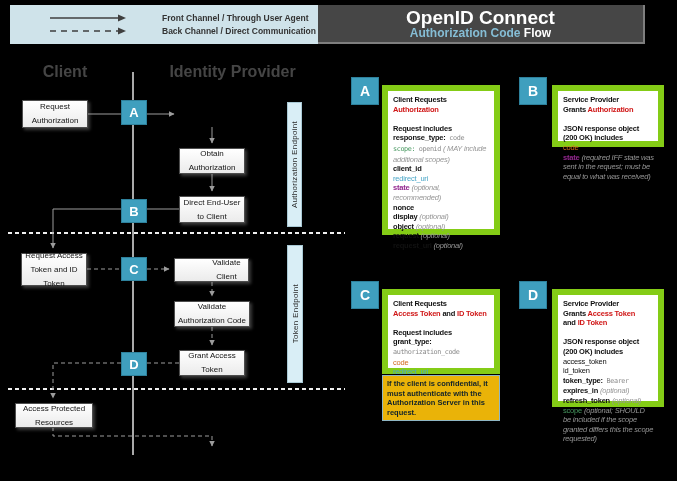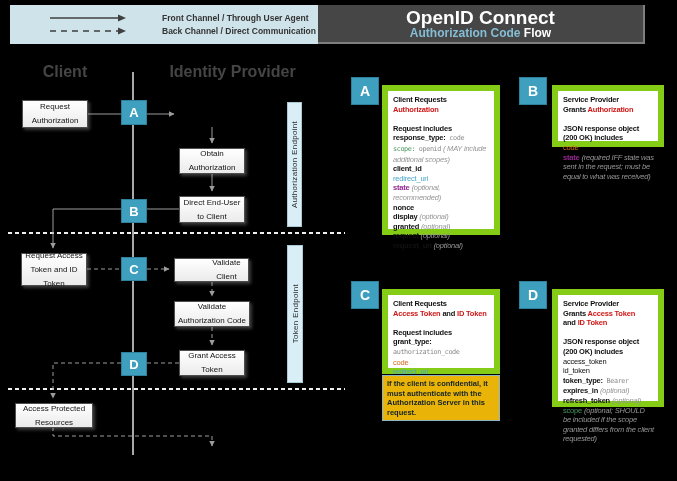--- a/index.html
+++ b/index.html
@@ -135,21 +135,21 @@
       <div class="pline"><span class="s-rb">Authorization</span></div>
       <div class="pline">&nbsp;</div>
       <div class="pline"><span class="s-b">Request includes</span></div>
       <div class="pline"><span class="s-b">response_type:</span><span class="s-m"> code</span></div>
       <div class="pline"><span class="s-gm">scope:</span><span class="s-m"> openid</span><span class="s-gi"> ( MAY include additional scopes)</span></div>
       <div class="pline"><span class="s-b">client_id</span></div>
       <div class="pline"><span class="s-t">redirect_uri</span></div>
       <div class="pline"><span class="s-p">state</span><span class="s-gi"> (optional, recommended)</span></div>
       <div class="pline"><span class="s-b">nonce</span></div>
       <div class="pline"><span class="s-b">display</span><span class="s-gi"> (optional)</span></div>
-      <div class="pline"><span class="s-b">granted</span><span class="s-gi"> (optional)</span></div>
+      <div class="pline"><span class="s-b">object</span><span class="s-gi"> (optional)</span></div>
       <div class="pline"><span class="s-b">request</span><span class="s-gi"> (optional)</span></div>
       <div class="pline"><span class="s-b">request_uri</span><span class="s-gi"> (optional)</span></div>
     </div>
 
   <div class="pmarker" style="left:519px; top:77px;">B</div>
   <div class="panel-box" style="left:552px; top:85px; width:112px; height:62px;">
       <div class="pline"><span class="s-b">Service Provider</span></div>
       <div class="pline"><span class="s-b">Grants </span><span class="s-rb">Authorization</span></div>
       <div class="pline">&nbsp;</div>
       <div class="pline"><span class="s-b">JSON response object (200 OK) includes</span></div>
@@ -175,16 +175,16 @@
       <div class="pline"><span class="s-b">Service Provider</span></div>
       <div class="pline"><span class="s-b">Grants </span><span class="s-rb">Access Token</span></div>
       <div class="pline"><span class="s-b">and </span><span class="s-rb">ID Token</span></div>
       <div class="pline">&nbsp;</div>
       <div class="pline"><span class="s-b">JSON response object (200 OK) includes</span></div>
       <div class="pline"><span class="s-pl">access_token</span></div>
       <div class="pline"><span class="s-pl">id_token</span></div>
       <div class="pline"><span class="s-b">token_type:</span><span class="s-m"> Bearer</span></div>
       <div class="pline"><span class="s-b">expires_in</span><span class="s-gi"> (optional)</span></div>
       <div class="pline"><span class="s-b">refresh_token</span><span class="s-gi"> (optional)</span></div>
-      <div class="pline"><span class="s-g">scope</span><span class="s-gi"> (optional; SHOULD be included if the scope granted differs from the client requested)</span></div>
+      <div class="pline"><span class="s-g">scope</span><span class="s-gi"> (optional; SHOULD be included if the scope granted differs this the scope requested)</span></div>
     </div>
 
 </div>
 
 </body></html>

